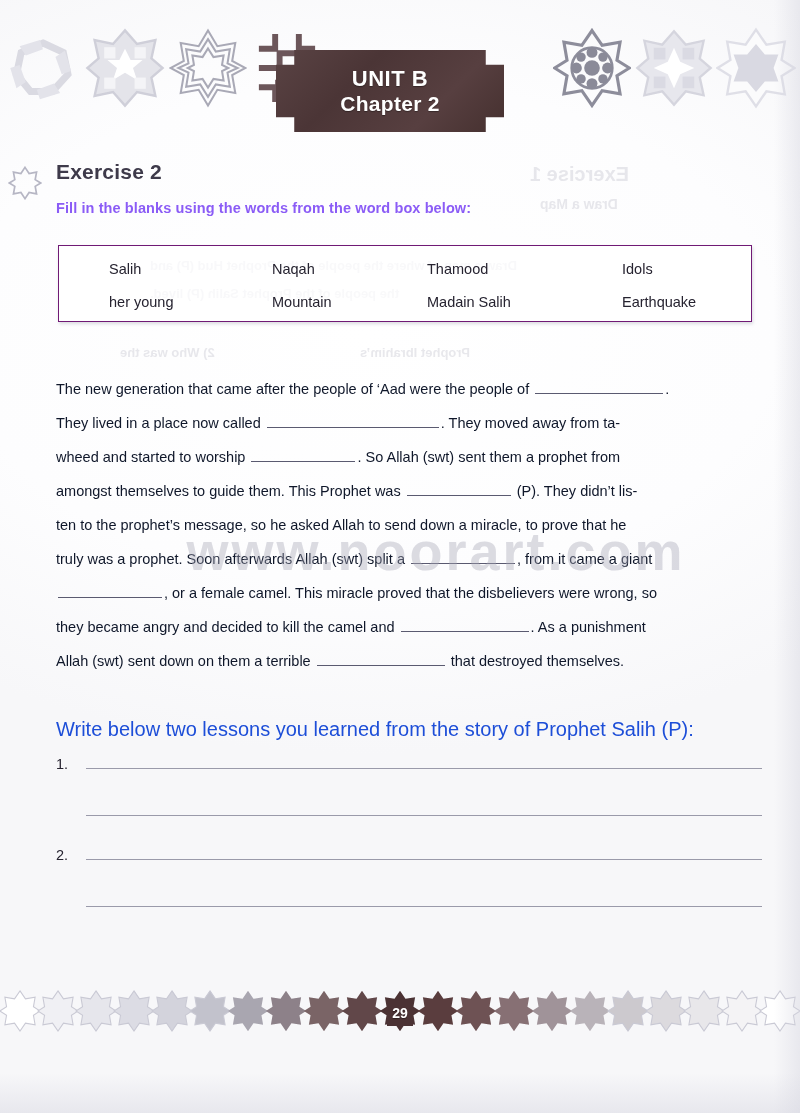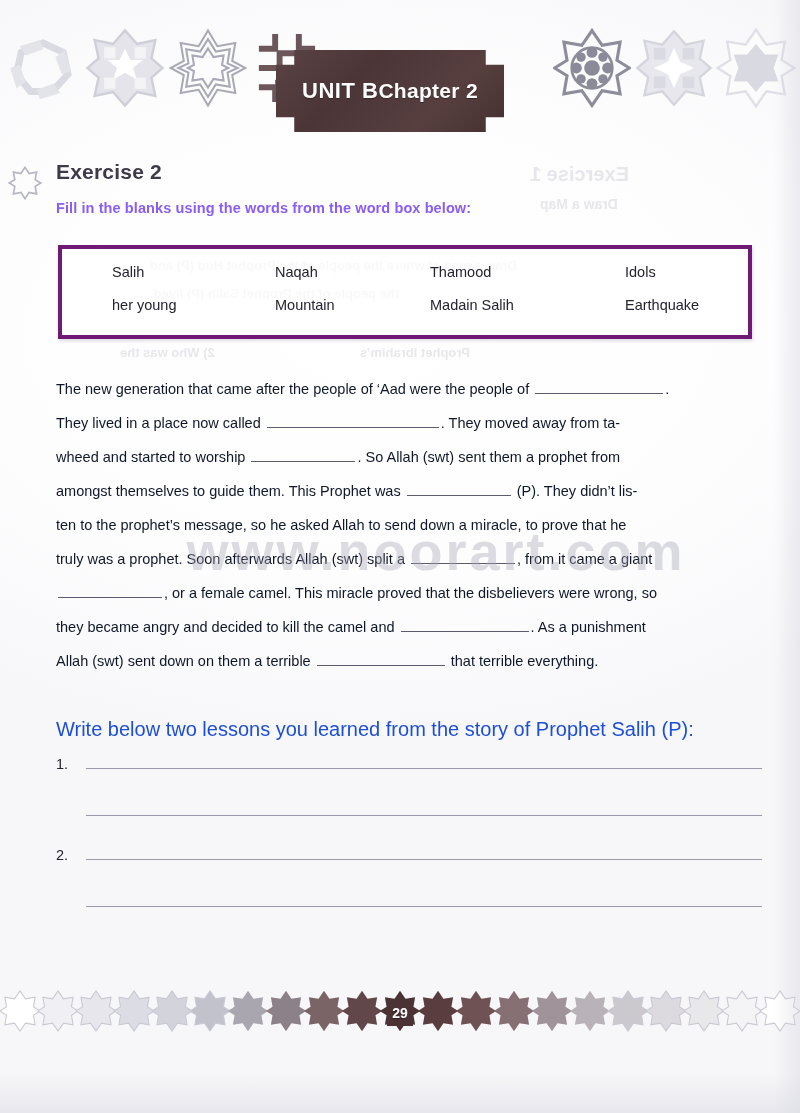--- a/index.html
+++ b/index.html
@@ -39,21 +39,21 @@
     padding: 0 4px;
   }
   .orn { flex: 0 0 auto; }
 
   .banner {
     position: absolute;
     left: 276px; top: 28px;
     width: 228px; height: 82px;
     background: linear-gradient(135deg, #5a4344 0%, #4b3536 35%, #573f40 70%, #45302f 100%);
     clip-path: polygon(0 18%, 8% 18%, 8% 0, 92% 0, 92% 18%, 100% 18%, 100% 82%, 92% 82%, 92% 100%, 8% 100%, 8% 82%, 0 82%);
-    display: flex; flex-direction: row; align-items: center; justify-content: center;
+    display: flex; flex-direction: column; align-items: center; justify-content: center;
     color: #ffffff;
     box-shadow: 0 1px 3px rgba(70,55,55,.35);
   }
   .banner-unit {
     font-size: 22px; font-weight: bold; letter-spacing: .5px; line-height: 1.12;
     text-shadow: 0 1px 1px rgba(0,0,0,.35);
   }
   .banner-chapter {
     font-size: 21px; font-weight: bold; letter-spacing: .3px; line-height: 1.12;
     text-shadow: 0 1px 1px rgba(0,0,0,.35);
@@ -68,22 +68,22 @@
     font-size: 21px; font-weight: bold; color: #3e3a4a; letter-spacing: .2px;
   }
   .ex-instr {
     position: absolute; left: 56px; top: 200px;
     font-size: 14.5px; font-weight: bold; color: #8b5cf6; letter-spacing: .1px;
   }
 
   
   .wordbox {
     position: absolute; left: 58px; top: 245px;
-    width: 694px; height: 94px;
-    border: 4px solid #701a75;
+    width: 694px; height: 77px;
+    border: 1px solid #701a75;
     background: rgba(255,255,255,.72);
     box-shadow: 1px 2px 3px rgba(190,190,200,.5);
   }
   .wordgrid {
     position: absolute; inset: 0;
     padding: 15px 0 0 50px;
     display: grid;
     grid-template-columns: 163px 155px 195px auto;
     grid-auto-rows: 33px;
     align-items: start;
@@ -313,21 +313,21 @@
   <div class="tline">
     <span>truly was a prophet. Soon afterwards Allah (swt) split a </span><span class="blank b-md"></span><span>, from it came a giant</span>
   </div>
   <div class="tline">
     <span class="blank b-md"></span><span>, or a female camel. This miracle proved that the disbelievers were wrong, so</span>
   </div>
   <div class="tline">
     <span>they became angry and decided to kill the camel and </span><span class="blank b-lg"></span><span>.  As a punishment</span>
   </div>
   <div class="tline">
-    <span>Allah (swt) sent down on them a terrible </span><span class="blank b-lg"></span><span> that terrible everything.</span>
+    <span>Allah (swt) sent down on them a terrible </span><span class="blank b-lg"></span><span> that destroyed themselves.</span>
   </div>
 </div>
 
 <div class="watermark">www.noorart.com</div>
 
 <div class="write-prompt">Write below two lessons you learned from the story of Prophet Salih (P):</div>
 
 <div class="answers">
   <div class="ans-item">
     <span class="ans-num">1.</span>

